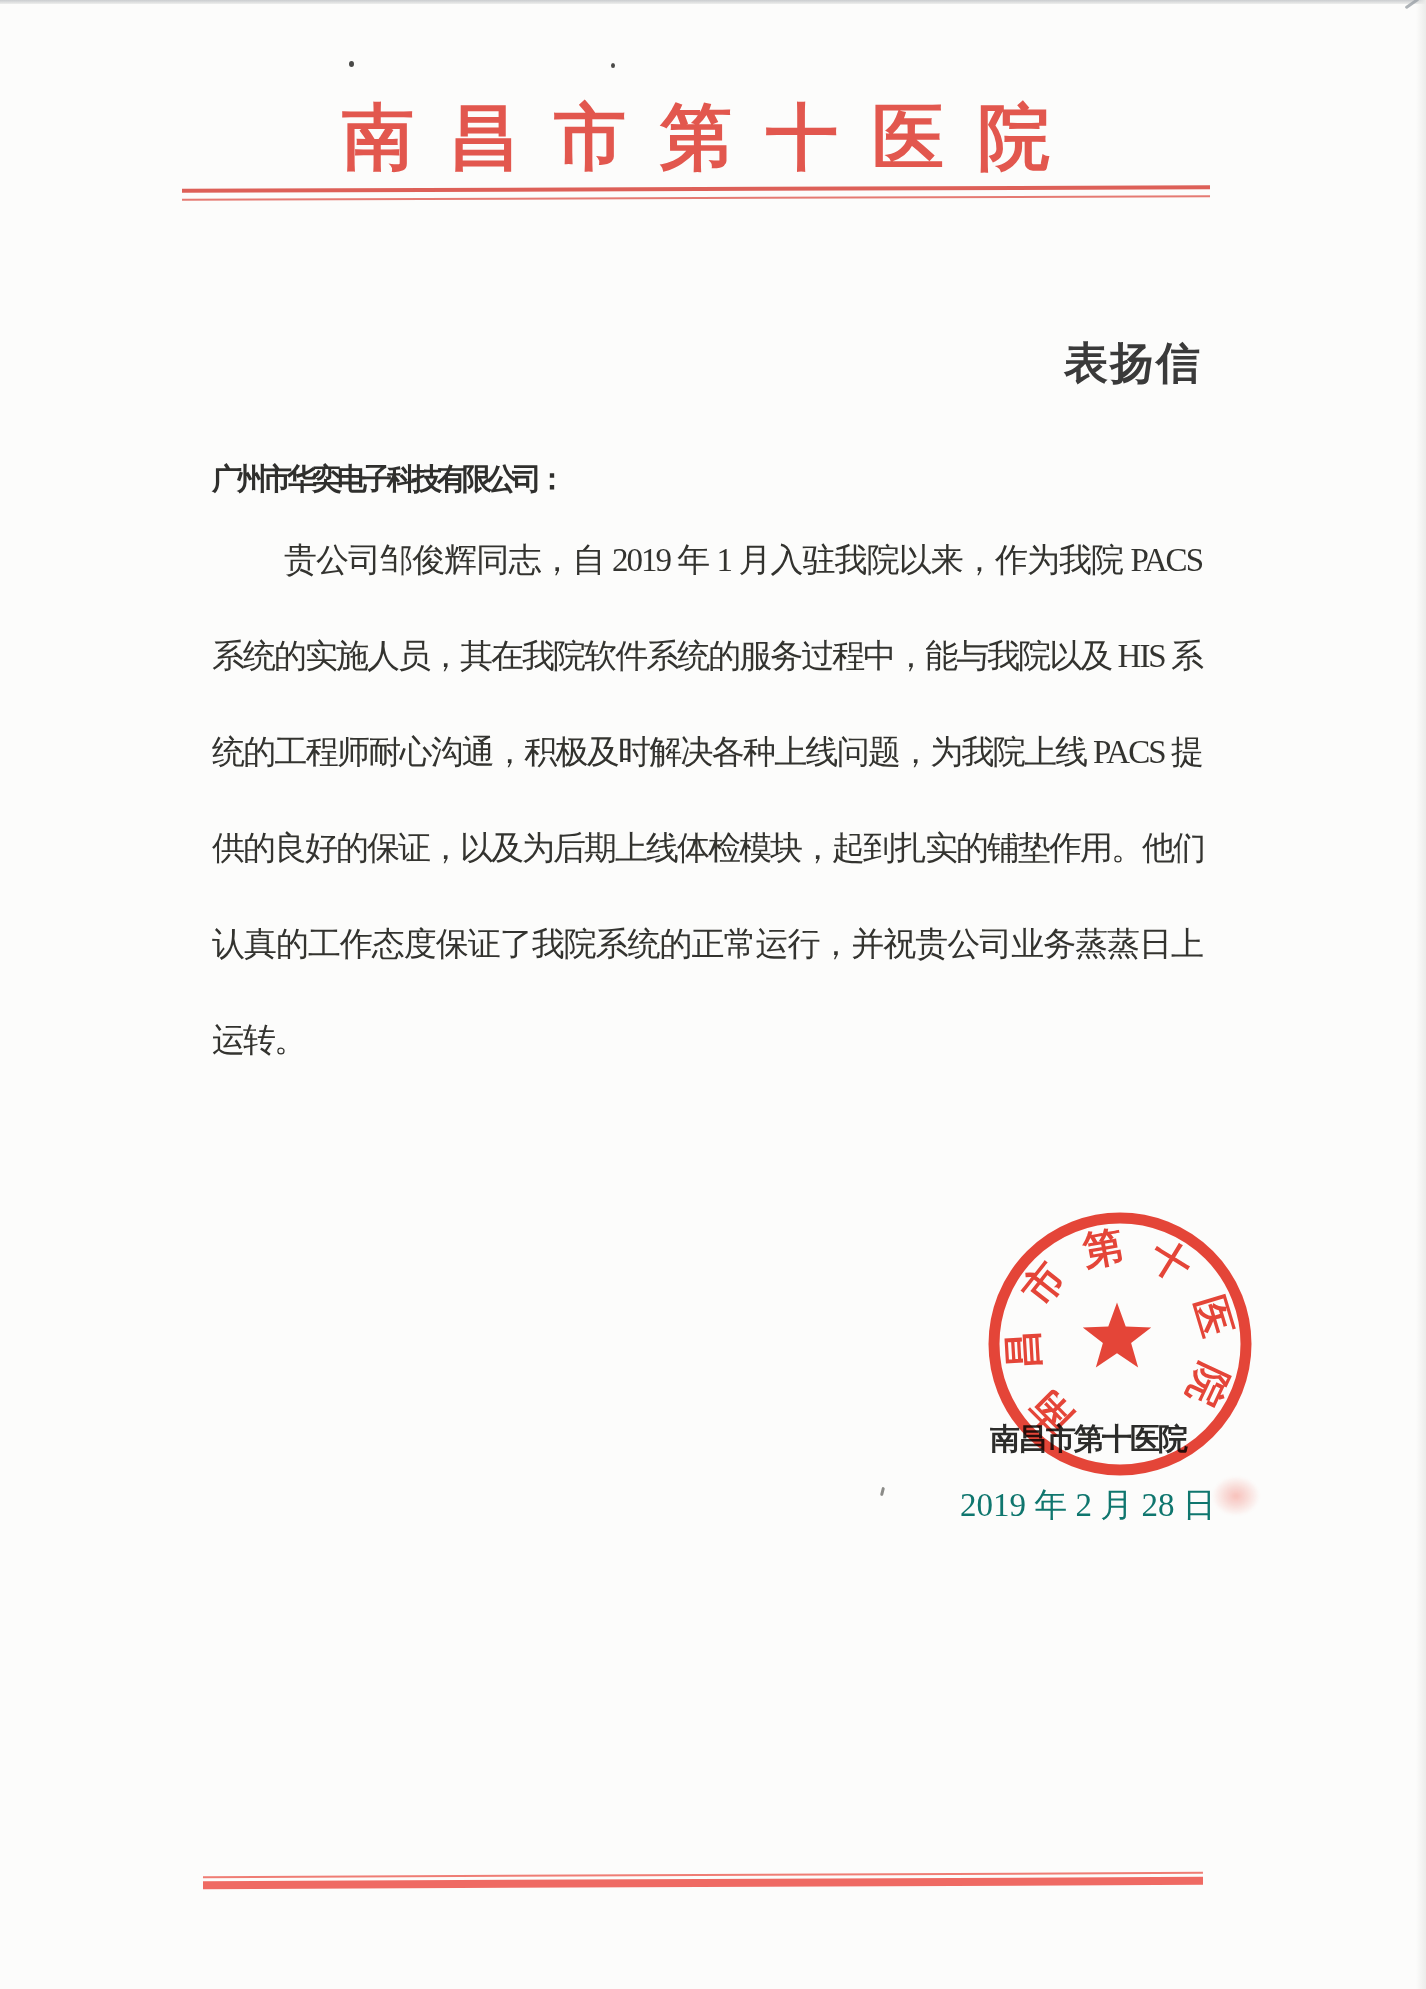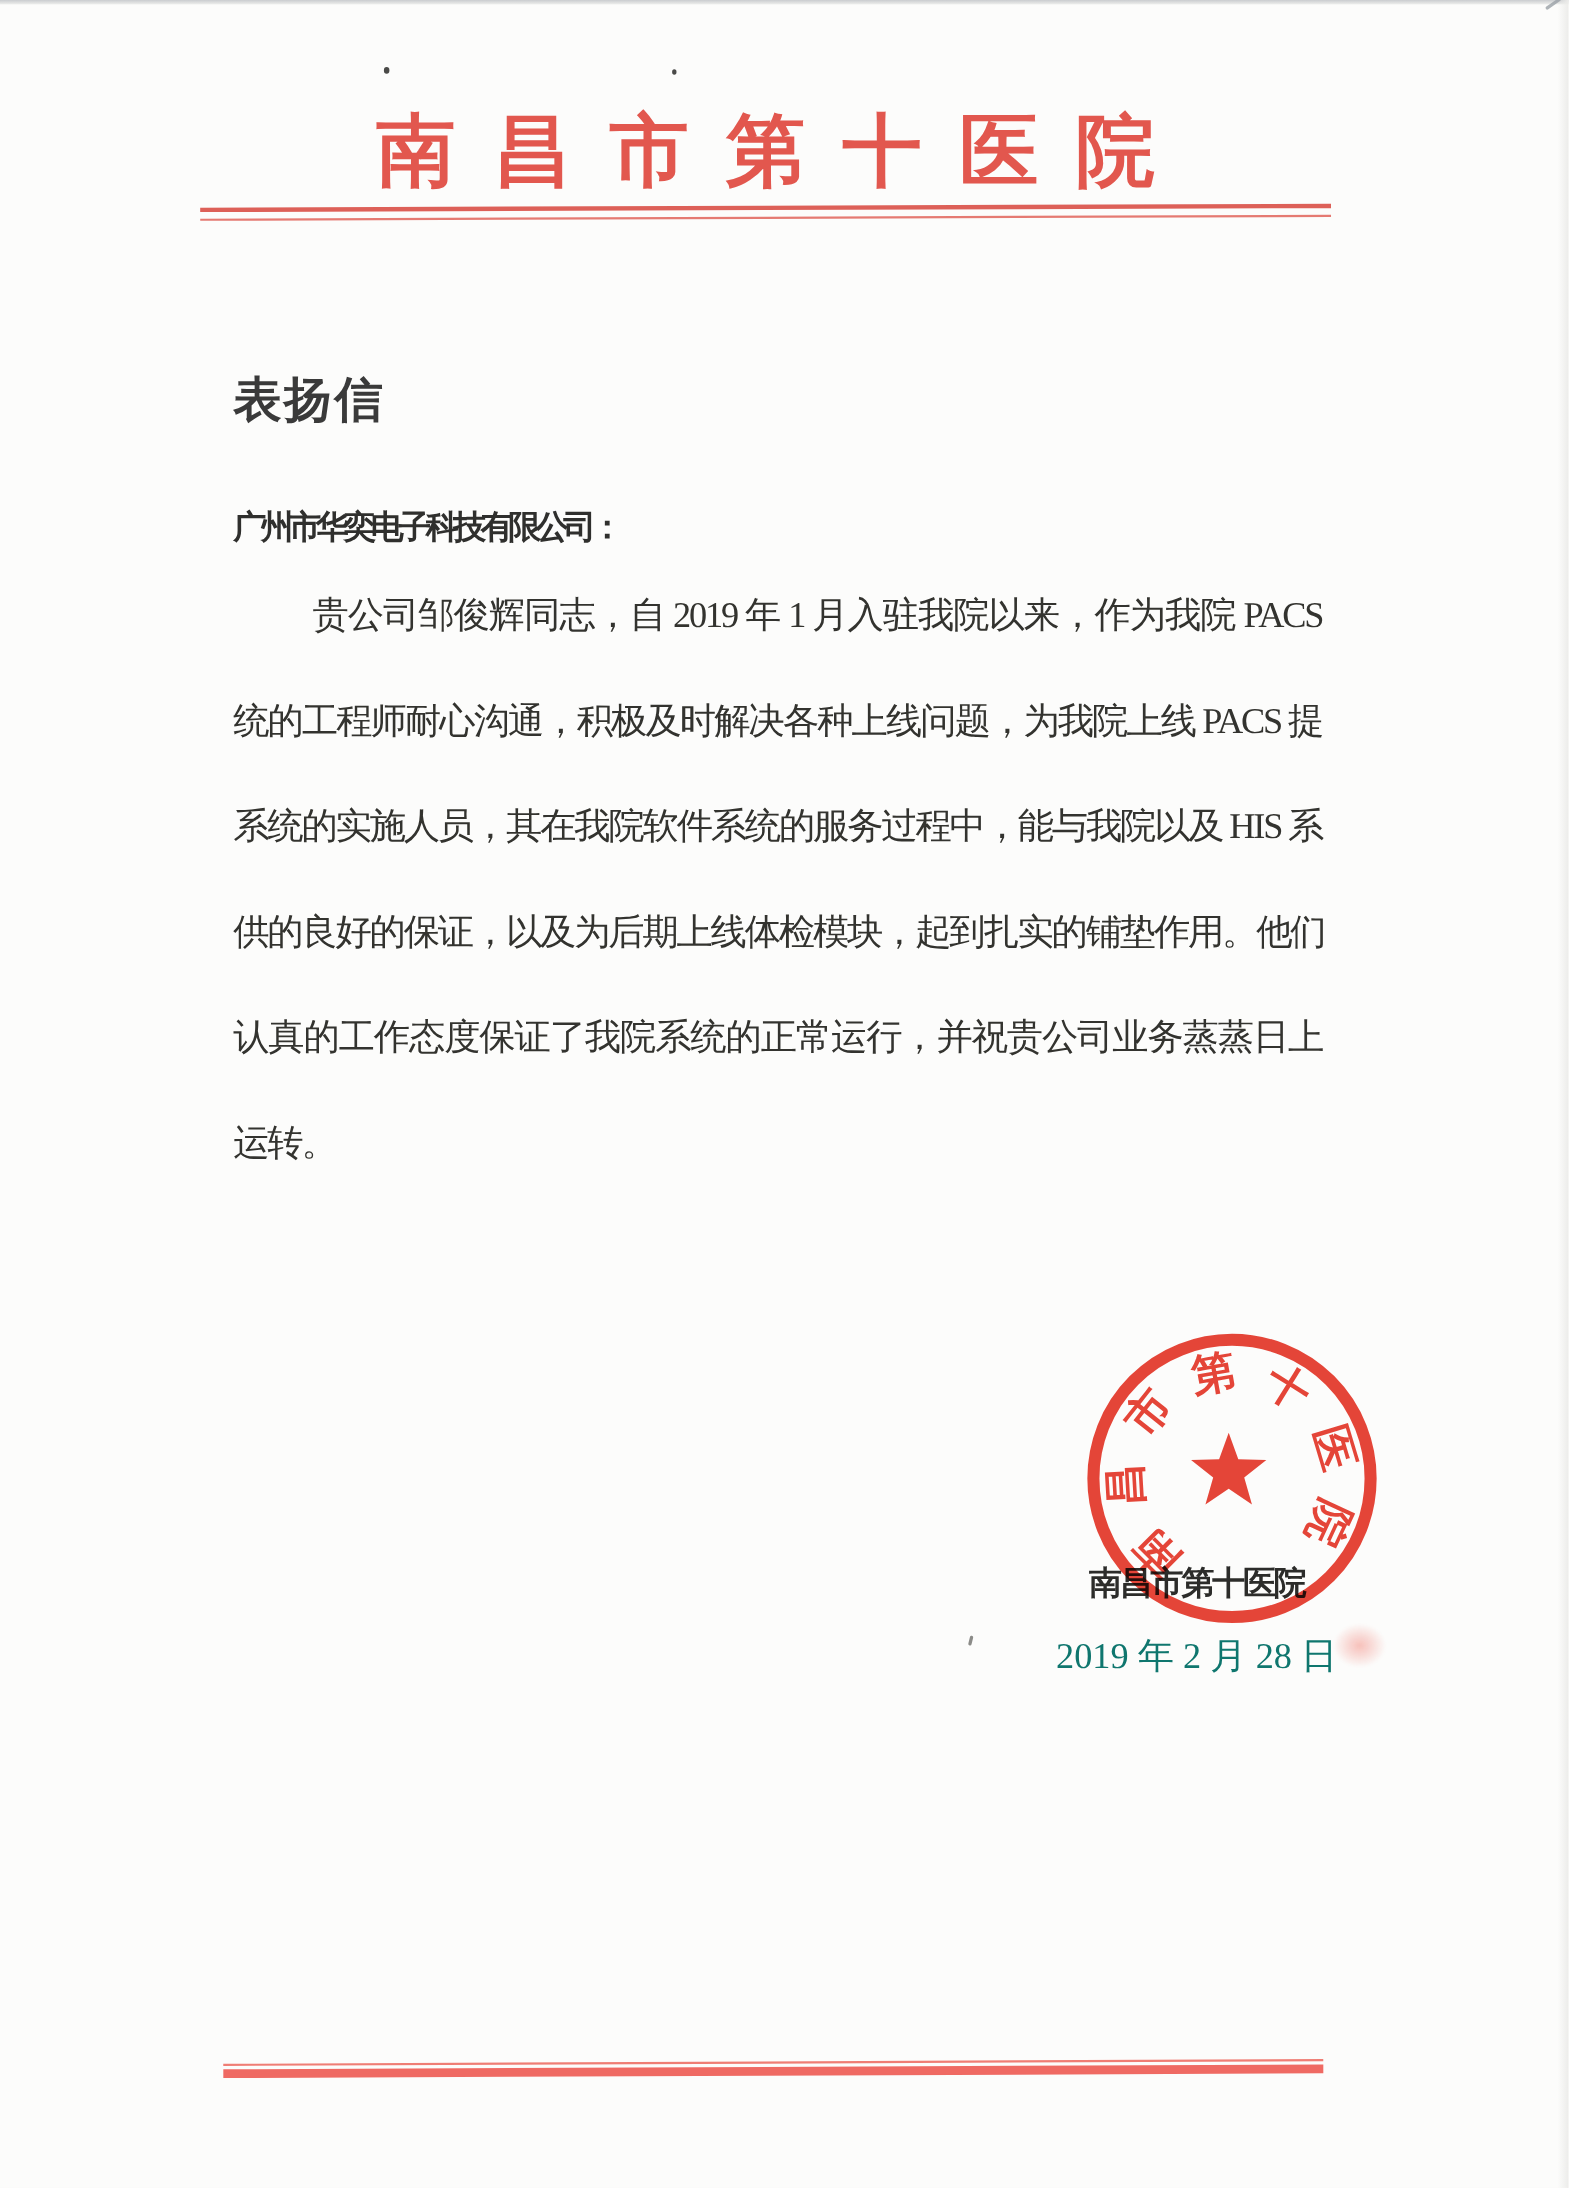--- a/index.html
+++ b/index.html
@@ -34,21 +34,21 @@
     font-size:72px;line-height:76px;letter-spacing:34px;
     font-weight:600;color:#e2574e;white-space:nowrap;
   }
   .header-rule{position:absolute;left:182px;top:187px;width:1028px;transform:rotate(-0.2deg);}
   .header-rule .thick{height:4px;background:#dd6058;}
   .header-rule .thin{height:2px;background:#e57a72;margin-top:6px;}
 
   
   .letter-title{
     position:absolute;left:212px;top:334px;width:990px;
-    text-align:left;font-size:44px;font-weight:700;color:#3a3a3a;
+    text-align:right;font-size:44px;font-weight:700;color:#3a3a3a;
     letter-spacing:2px;
   }
 
   
   .salutation{
     position:absolute;left:212px;top:459px;
     font-size:30px;font-weight:700;color:#2f2f2d;letter-spacing:-5px;
     white-space:nowrap;
   }
 
@@ -108,22 +108,22 @@
     <div class="thick"></div>
     <div class="thin"></div>
   </div>
 
   <div class="letter-title">表扬信</div>
 
   <div class="salutation">广州市华奕电子科技有限公司：</div>
 
   <div class="letter-body">
     <div class="body-line indent">贵公司邹俊辉同志，自 2019 年 1 月入驻我院以来，作为我院 PACS</div>
+    <div class="body-line">系统的实施人员，其在我院软件系统的服务过程中，能与我院以及 HIS 系</div>
     <div class="body-line">统的工程师耐心沟通，积极及时解决各种上线问题，为我院上线 PACS 提</div>
-    <div class="body-line">系统的实施人员，其在我院软件系统的服务过程中，能与我院以及 HIS 系</div>
     <div class="body-line">供的良好的保证，以及为后期上线体检模块，起到扎实的铺垫作用。他们</div>
     <div class="body-line">认真的工作态度保证了我院系统的正常运行，并祝贵公司业务蒸蒸日上</div>
     <div class="body-line free">运转。</div>
   </div>
 
   <div class="signature">南昌市第十医院</div>
   <div class="sign-date">2019 年 2 月 28 日</div>
 
   <svg class="stamp" viewBox="0 0 290 300">
     <circle cx="145" cy="150" r="126" fill="none" stroke="#e6382a" stroke-width="11"></circle>

